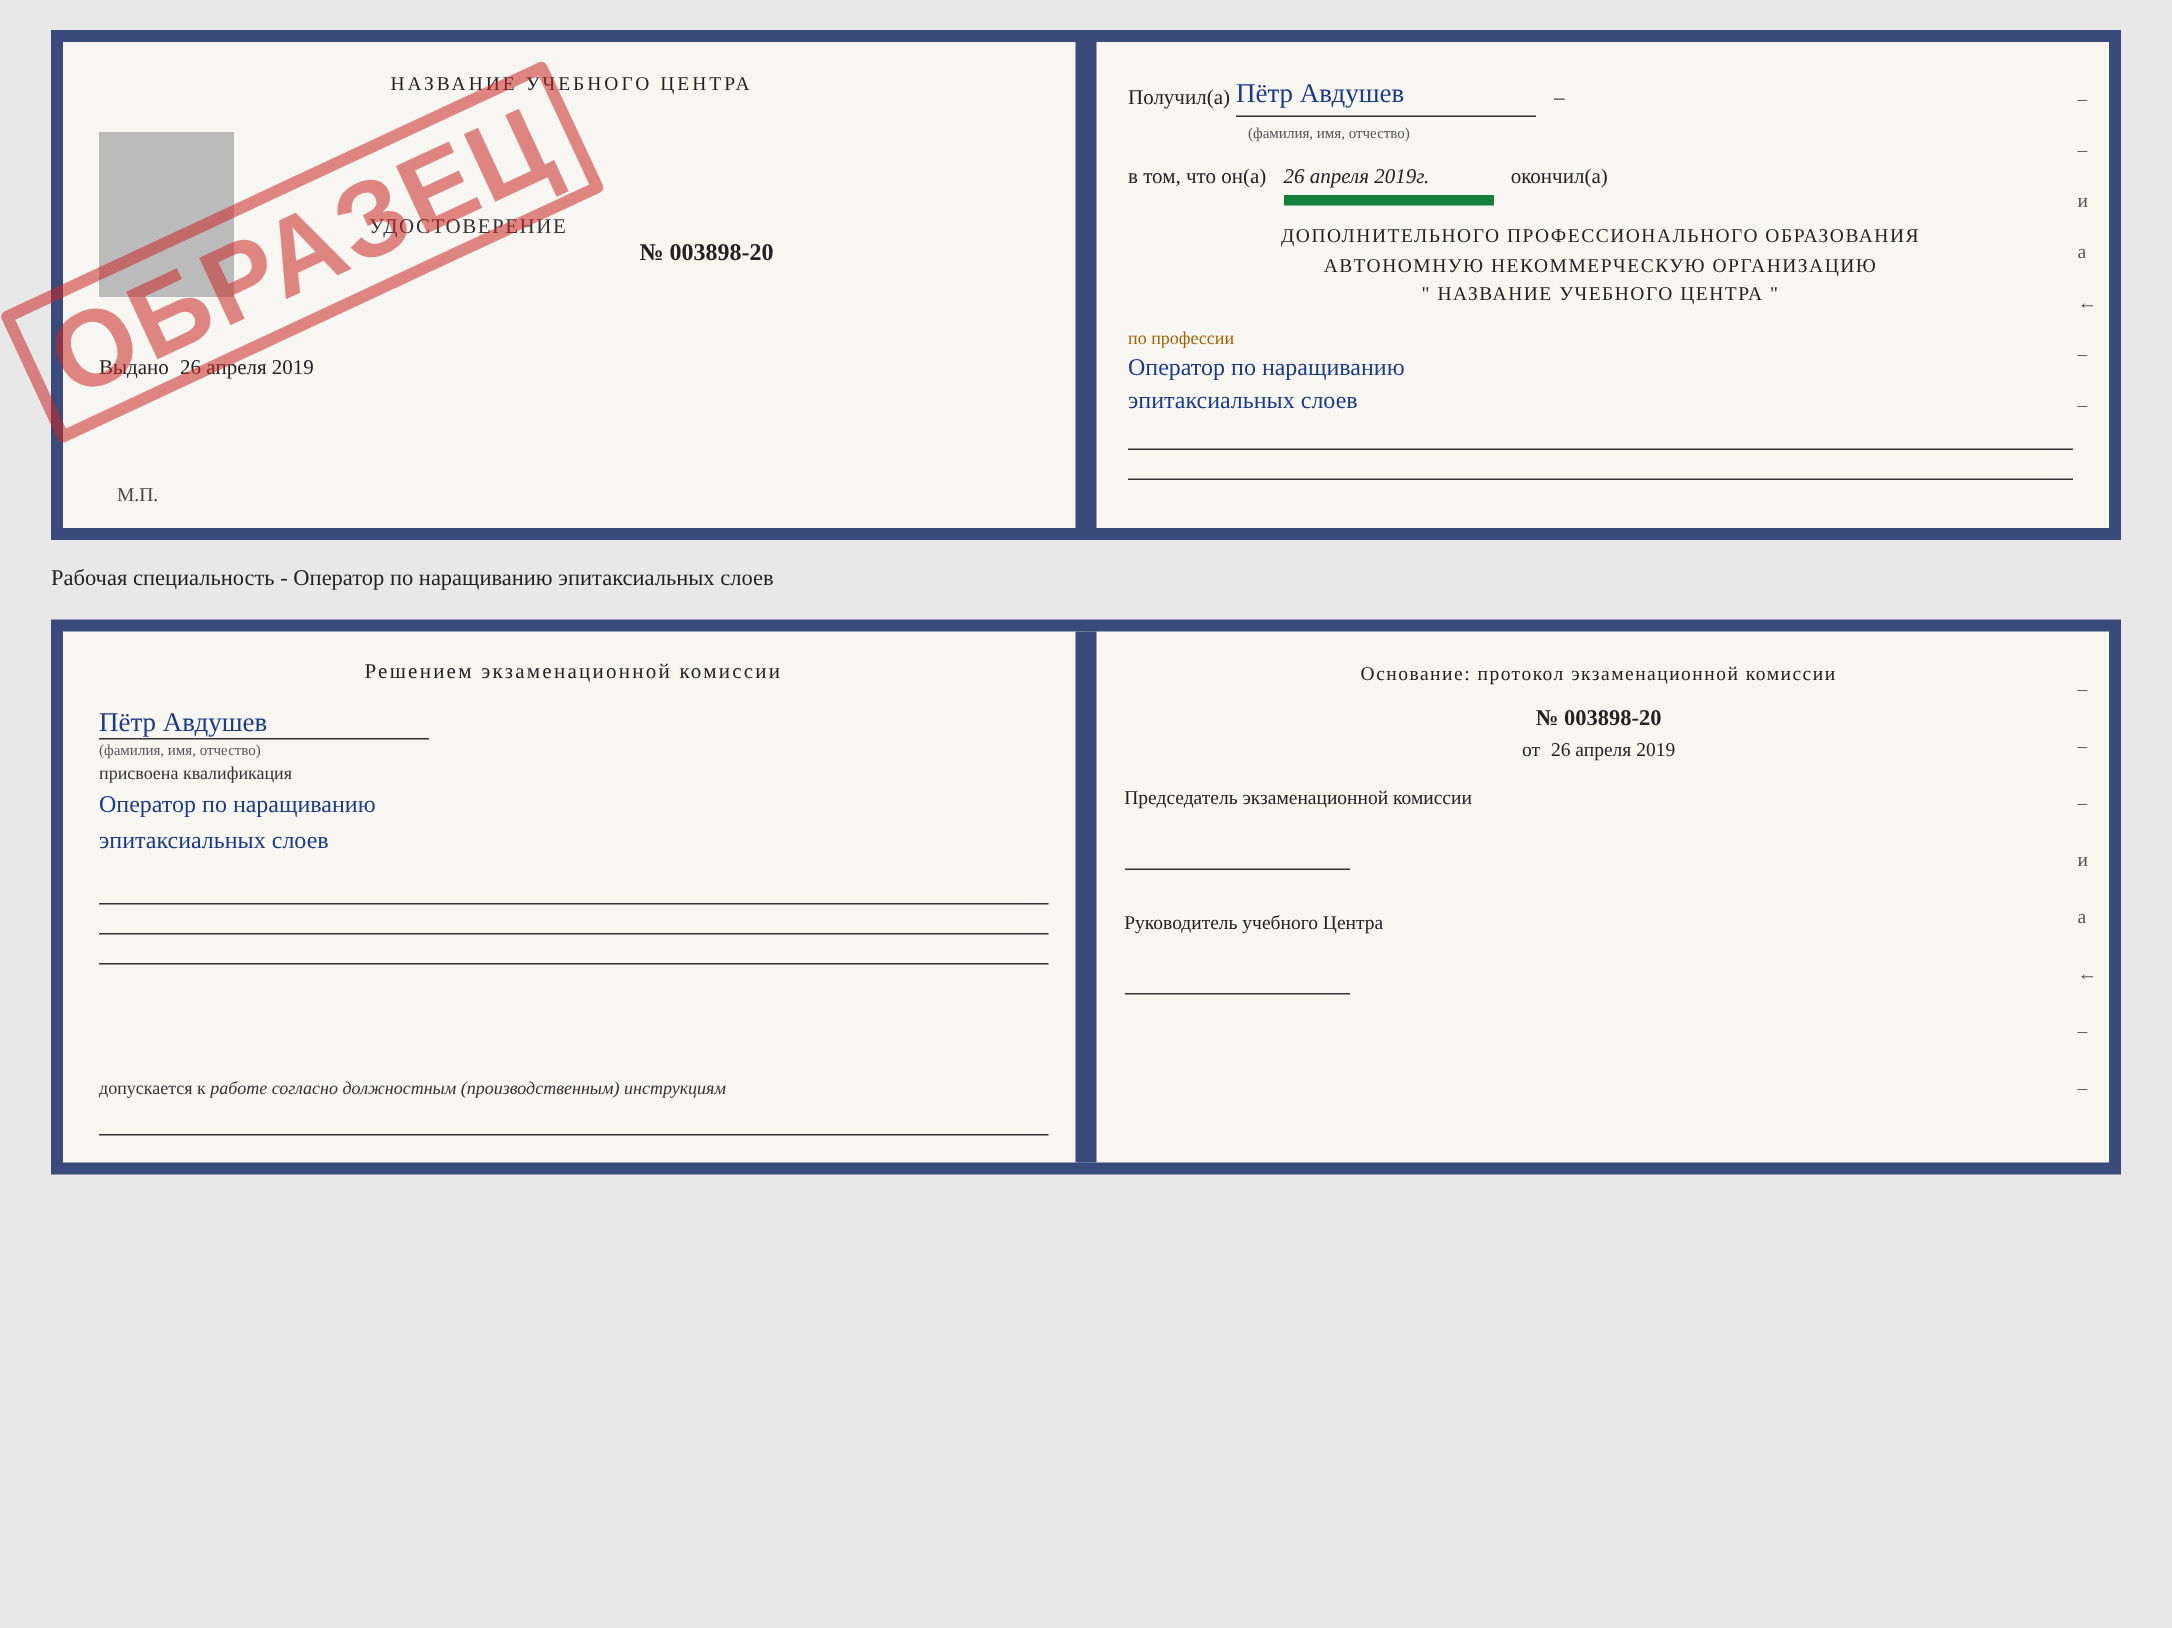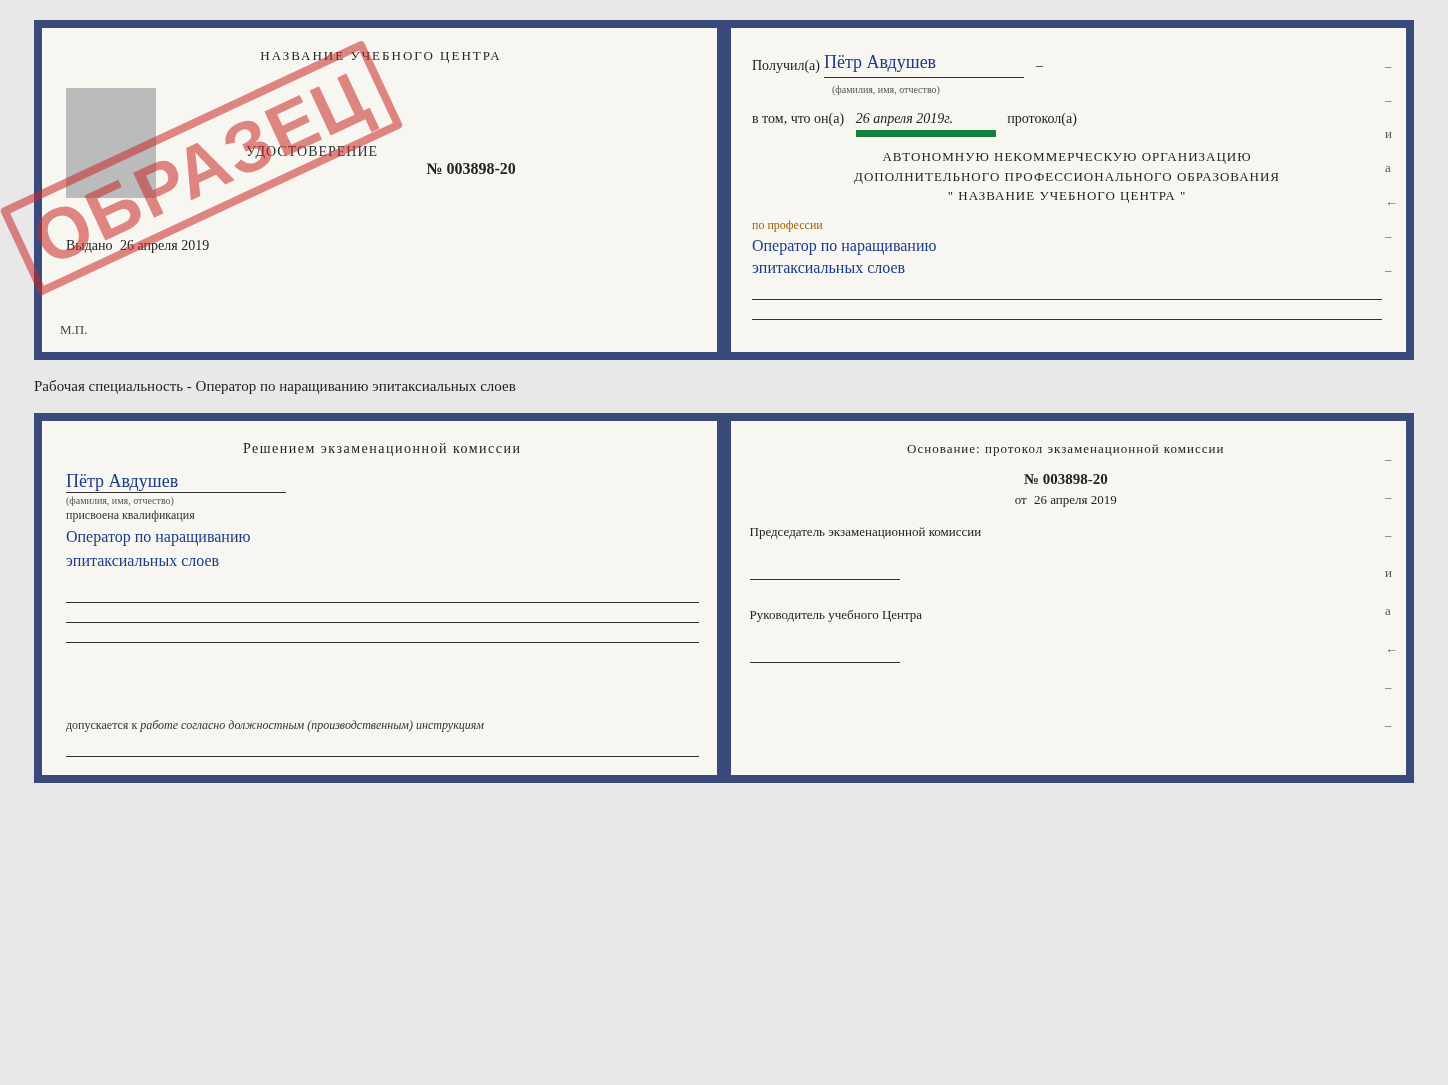--- a/index.html
+++ b/index.html
@@ -100,21 +100,21 @@
 
     .vydano-line {
       margin-top: 60px;
       font-size: 14px;
       color: #222;
     }
 
     .mp-line {
       position: absolute;
       bottom: 14px;
-      left: 18px;
+      left: 36px;
       font-size: 13px;
       color: #444;
     }
 
     
     .obrazets-stamp {
       position: absolute;
       left: 30px;
       top: 30px;
       width: 260px;
@@ -388,26 +388,26 @@
         <div class="poluchil-line">
           <span>Получил(а)</span>
           <span class="handwritten-name">Пётр Авдушев</span>
           <span style="margin-left:8px;">–</span>
         </div>
         <span class="fio-hint" style="margin-left:80px; text-align:left;">(фамилия, имя, отчество)</span>
 
         <div class="vtom-line">
           <span>в том, что он(а)</span>
           <span class="date-inline" style="margin: 0 8px; font-style:italic;">26 апреля 2019г.</span>
-          <span>протокол(а)</span>
+          <span>окончил(а)</span>
         </div>
 
         <div class="org-block">
+          <div>ДОПОЛНИТЕЛЬНОГО ПРОФЕССИОНАЛЬНОГО ОБРАЗОВАНИЯ</div>
           <div>АВТОНОМНУЮ НЕКОММЕРЧЕСКУЮ ОРГАНИЗАЦИЮ</div>
-          <div>ДОПОЛНИТЕЛЬНОГО ПРОФЕССИОНАЛЬНОГО ОБРАЗОВАНИЯ</div>
           <div>"   НАЗВАНИЕ УЧЕБНОГО ЦЕНТРА   "</div>
         </div>
 
         <div class="profession-block">
           <div class="profession-label">по профессии</div>
           <div class="handwritten-profession">
             <span>Оператор по наращиванию</span><br>
             <span>эпитаксиальных слоев</span>
           </div>
           <div class="underline-row"></div>

